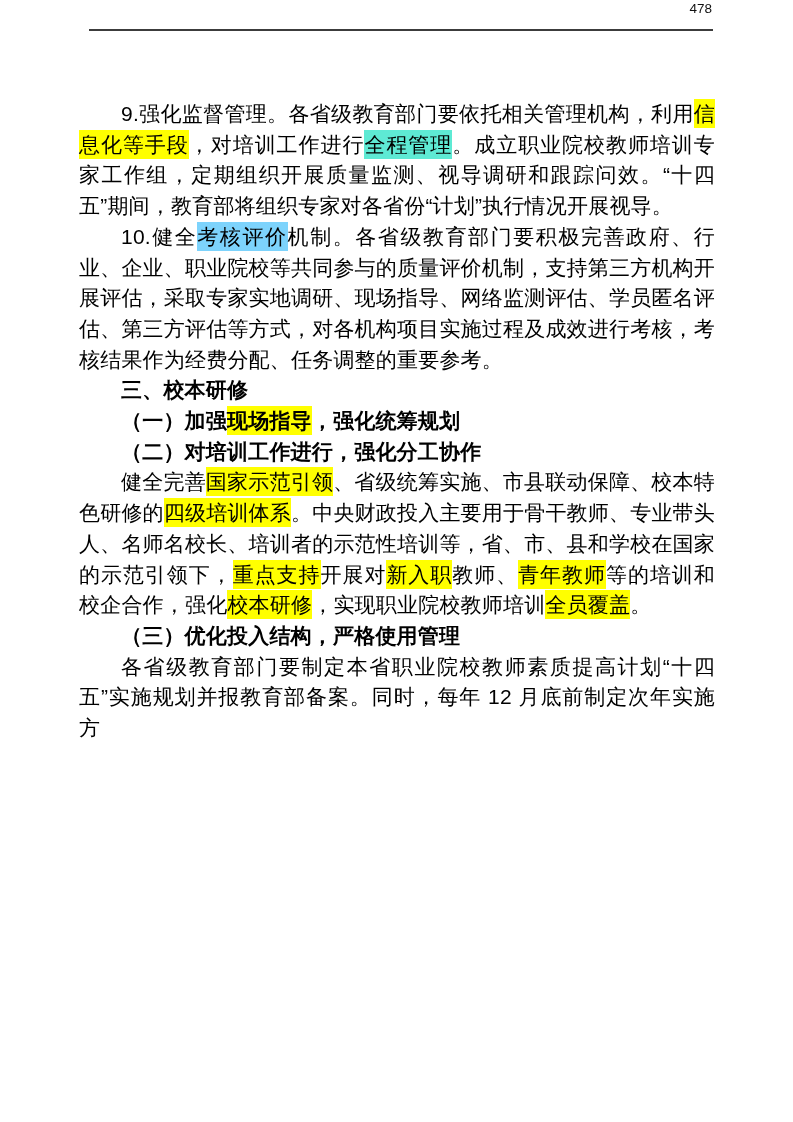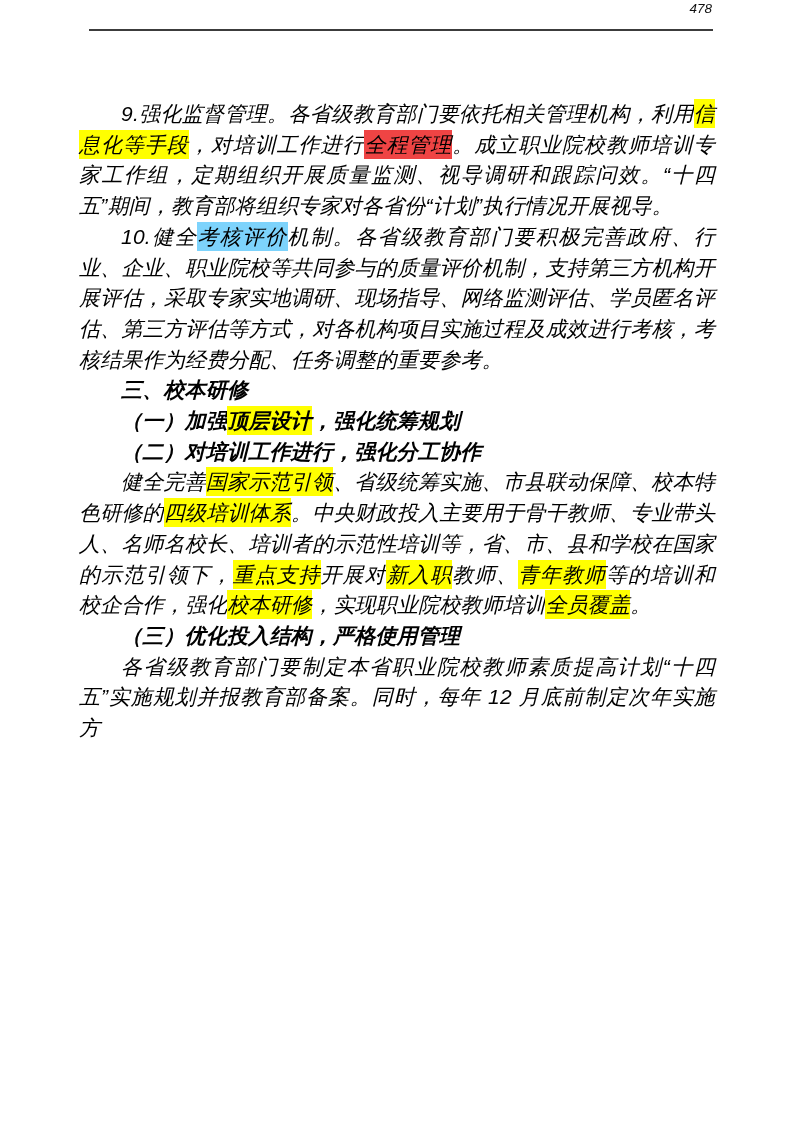--- a/index.html
+++ b/index.html
@@ -8,21 +8,20 @@
     background: #ffffff;
     font-family: "Liberation Sans", sans-serif;
   }
   .page {
     position: relative;
     width: 793px;
     height: 840px;
     background: #ffffff;
     overflow: hidden;
     color: #000000;
-    font-style: italic;
   }
   .page-number {
     position: absolute;
     top: 1px;
     right: 81px;
     font-size: 13.5px;
     line-height: 16px;
     color: #111111;
   }
   .header-rule {
@@ -57,22 +56,22 @@
     padding: 3px 0;
   }
 </style>
 </head>
 <body>
 
 <div class="page">
   <div class="page-number">478</div>
   <div class="header-rule" style="background: rgb(60, 60, 60);"></div>
   <div class="content" style="color: rgb(0, 0, 0);">
-      <p class="body"><span>9.强化监督管理。各省级教育部门要依托相关管理机构，利用</span><span class="hl" style="background: rgb(255, 255, 0);">信息化等手段</span><span>，对培训工作进行</span><span class="hl" style="background: #ef4444;">全程管理</span><span>。成立职业院校教师培训专家工作组，定期组织开展质量监测、视导调研和跟踪问效。“十四五”期间，教育部将组织专家对各省份“计划”执行情况开展视导。</span></p>
+      <p class="body"><span>9.强化监督管理。各省级教育部门要依托相关管理机构，利用</span><span class="hl" style="background: rgb(255, 255, 0);">信息化等手段</span><span>，对培训工作进行</span><span class="hl" style="background: #5eead4;">全程管理</span><span>。成立职业院校教师培训专家工作组，定期组织开展质量监测、视导调研和跟踪问效。“十四五”期间，教育部将组织专家对各省份“计划”执行情况开展视导。</span></p>
       <p class="body"><span>10.健全</span><span class="hl" style="background: #7dd3fc;">考核评价</span><span>机制。各省级教育部门要积极完善政府、行业、企业、职业院校等共同参与的质量评价机制，支持第三方机构开展评估，采取专家实地调研、现场指导、网络监测评估、学员匿名评估、第三方评估等方式，对各机构项目实施过程及成效进行考核，考核结果作为经费分配、任务调整的重要参考。</span></p>
       <p class="heading"><span>三、校本研修</span></p>
-      <p class="heading"><span>（一）加强</span><span class="hl" style="background: rgb(255, 255, 0);">顶层设计</span><span>，强化统筹规划</span></p>
+      <p class="heading"><span>（一）加强</span><span class="hl" style="background: rgb(255, 255, 0);">现场指导</span><span>，强化统筹规划</span></p>
       <p class="heading"><span>（二）对培训工作进行，强化分工协作</span></p>
       <p class="body"><span>健全完善</span><span class="hl" style="background: rgb(255, 255, 0);">国家示范引领</span><span>、省级统筹实施、市县联动保障、校本特色研修的</span><span class="hl" style="background: rgb(255, 255, 0);">四级培训体系</span><span>。中央财政投入主要用于骨干教师、专业带头人、名师名校长、培训者的示范性培训等，省、市、县和学校在国家的示范引领下，</span><span class="hl" style="background: rgb(255, 255, 0);">重点支持</span><span>开展对</span><span class="hl" style="background: rgb(255, 255, 0);">新入职</span><span>教师、</span><span class="hl" style="background: rgb(255, 255, 0);">青年教师</span><span>等的培训和校企合作，强化</span><span class="hl" style="background: rgb(255, 255, 0);">校本研修</span><span>，实现职业院校教师培训</span><span class="hl" style="background: rgb(255, 255, 0);">全员覆盖</span><span>。</span></p>
       <p class="heading"><span>（三）优化投入结构，严格使用管理</span></p>
       <p class="body"><span>各省级教育部门要制定本省职业院校教师素质提高计划“十四五”实施规划并报教育部备案。同时，每年 12 月底前制定次年实施方</span></p>
     </div>
 </div>
 
 </body></html>

